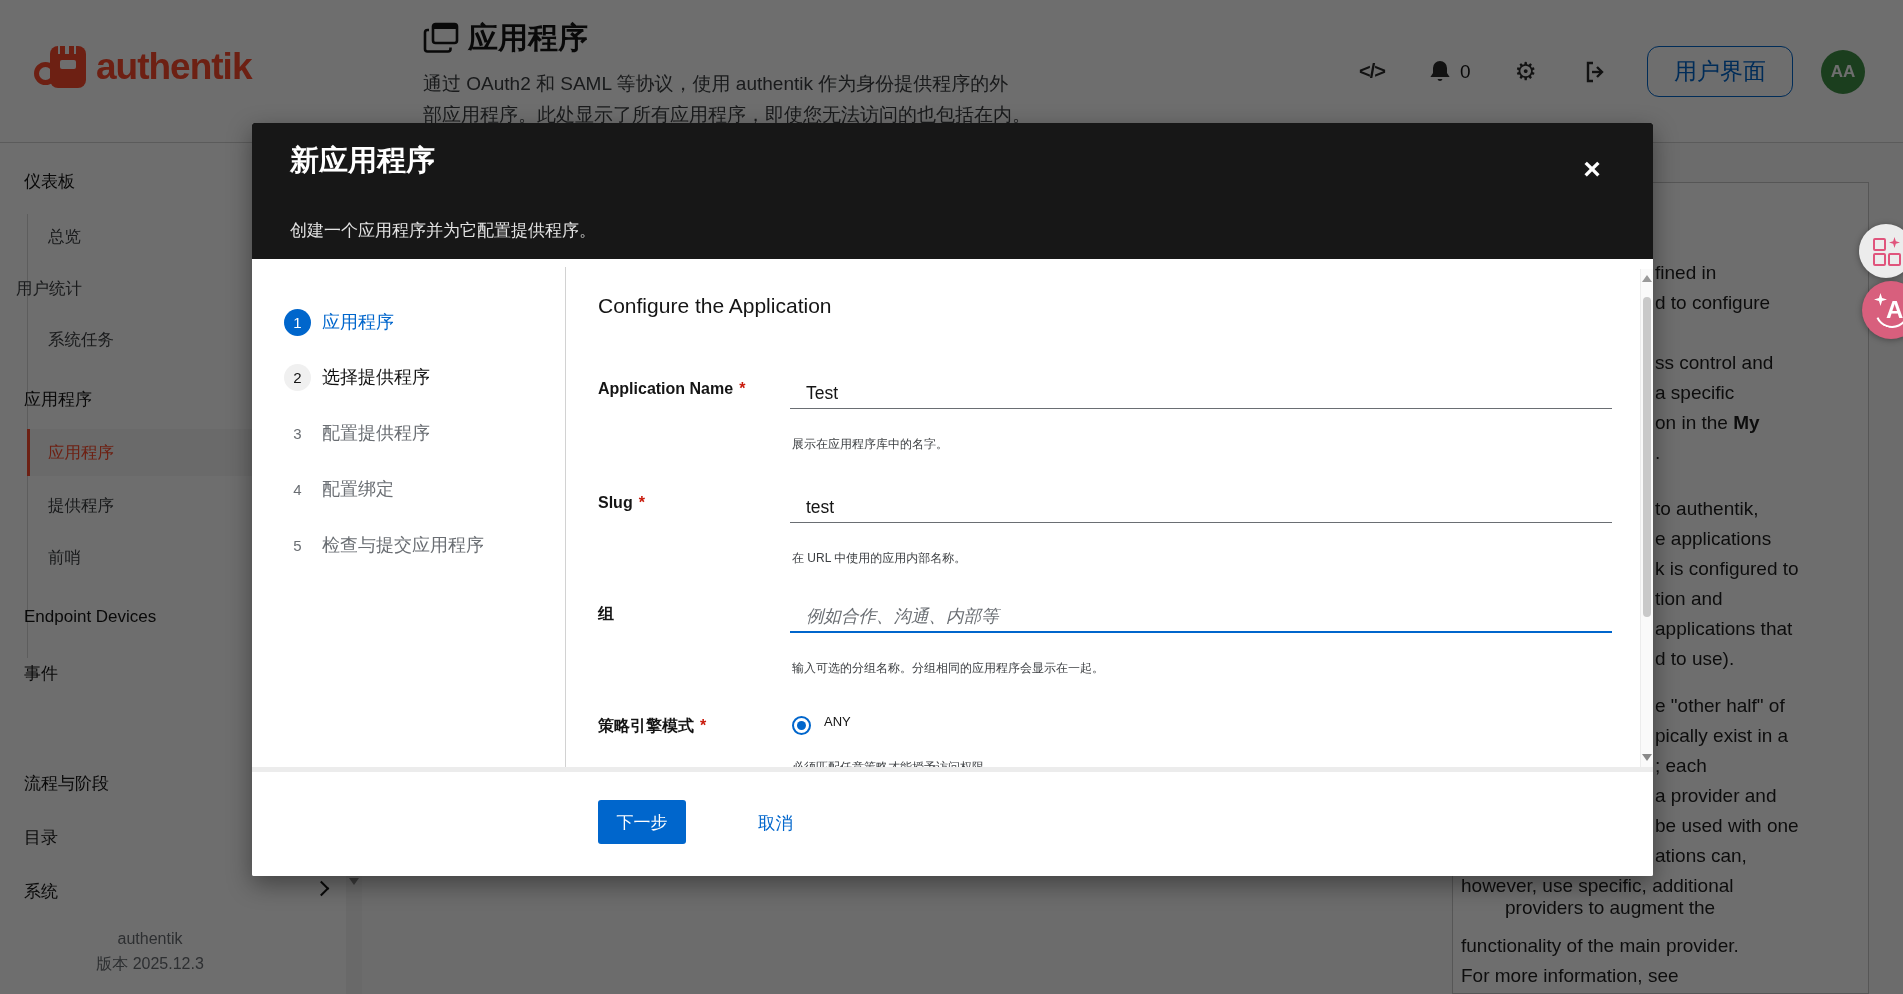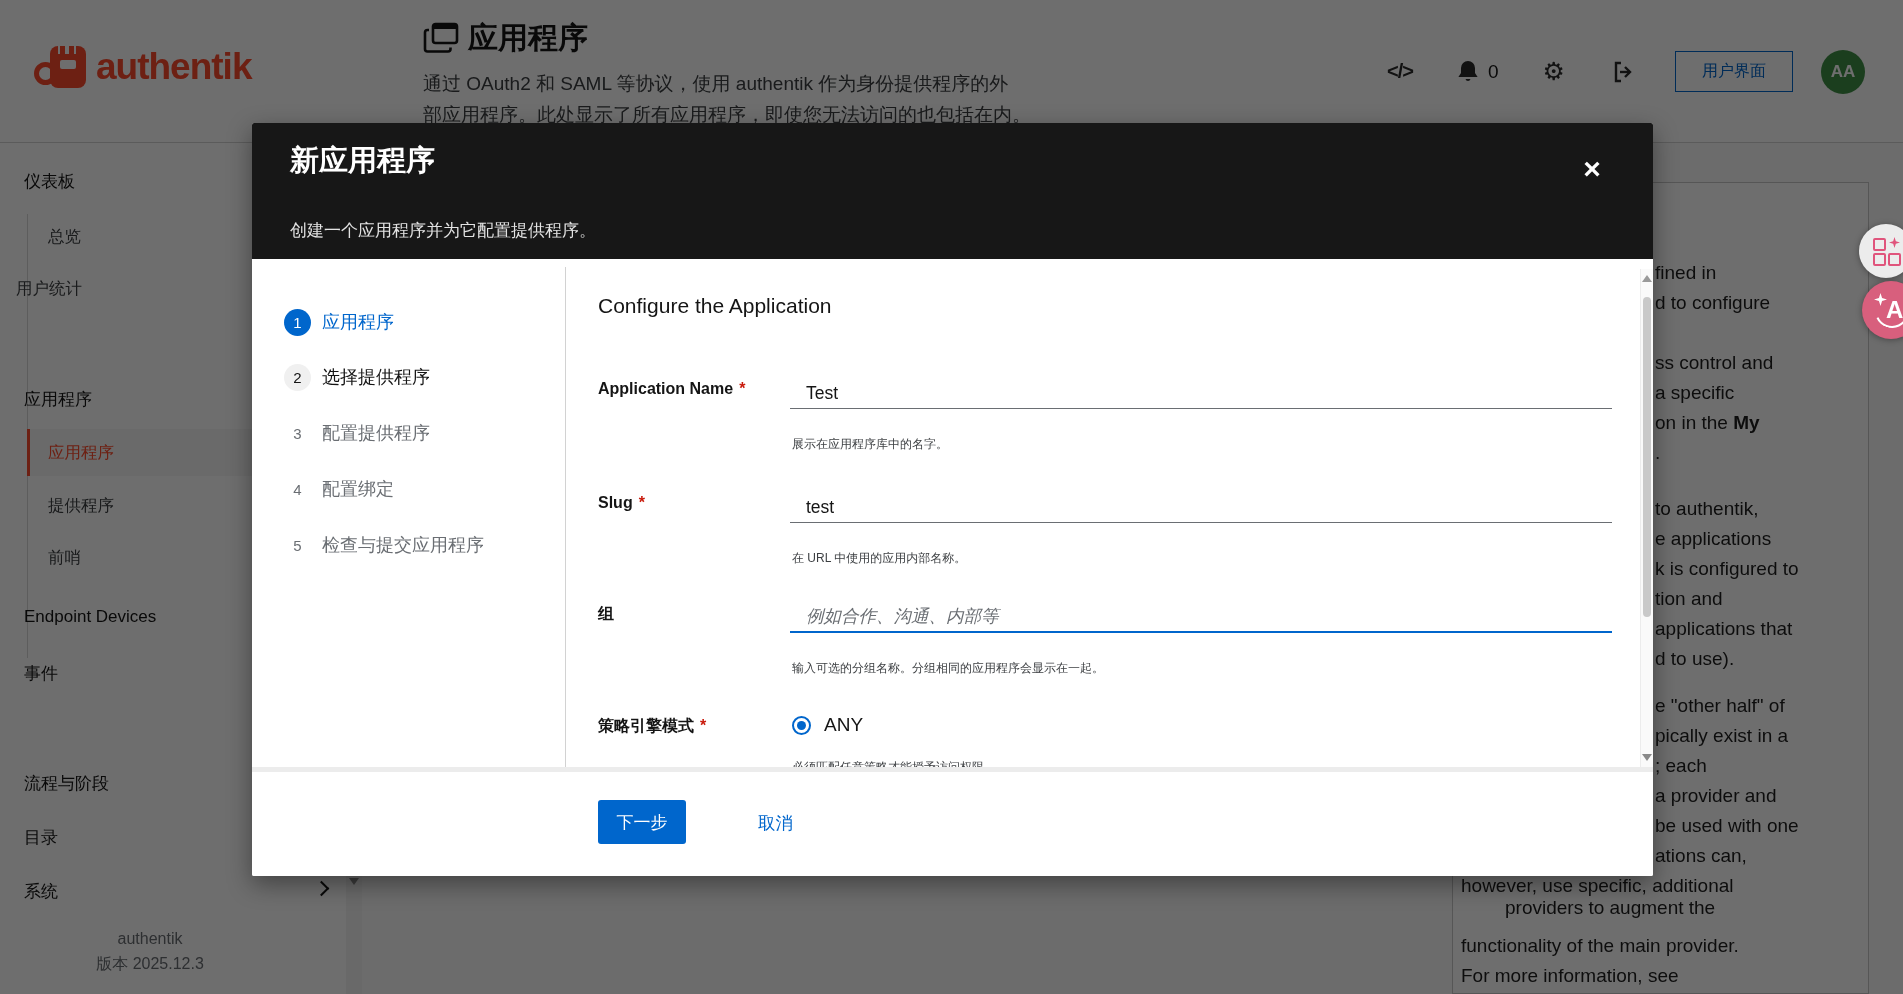--- a/index.html
+++ b/index.html
@@ -21,21 +21,21 @@
   .page-title{position:absolute;left:468px;top:18px;font-size:30px;font-weight:600;color:#151515;}
   .page-desc{position:absolute;left:423px;top:68px;font-size:19px;line-height:31px;color:#3c3f42;white-space:pre;}
 
   .topbar-actions{position:absolute;right:38px;top:0;height:143px;display:flex;align-items:center;gap:0;}
   .tb-icon{color:#2b2b2b;display:flex;align-items:center;justify-content:center;cursor:pointer;}
   .code-icon{font-weight:700;font-size:20px;letter-spacing:-1px;margin-right:44px;}
   .bell-wrap{display:flex;align-items:center;gap:9px;margin-right:44px;cursor:pointer;}
   .bell-count{font-size:19px;color:#151515;}
   .gear-icon{font-size:25px;margin-right:46px;}
   .signout-icon{margin-right:40px;}
-  .ui-btn{border:1px solid var(--primary);color:var(--primary);background:transparent;border-radius:0;font-size:16px;padding:9px 26px;cursor:pointer;margin-right:28px;font-family:inherit;}
+  .ui-btn{border:1px solid var(--primary);color:var(--primary);background:transparent;border-radius:12px;font-size:23px;padding:9px 26px;cursor:pointer;margin-right:28px;font-family:inherit;}
   .avatar{width:44px;height:44px;border-radius:50%;background:var(--avatar);color:#fff;font-size:17px;font-weight:700;display:flex;align-items:center;justify-content:center;cursor:pointer;}
 
   
   .sidebar{position:absolute;left:0;top:143px;width:362px;height:851px;background:#ffffff;}
   .side-item{position:absolute;left:0;width:348px;font-size:17px;color:#151515;cursor:pointer;padding-left:24px;box-sizing:border-box;}
   .side-sub{font-size:16.5px;color:#3c3f42;padding-left:48px;}
   .side-vline{position:absolute;left:27px;width:1px;background:#d8d8d8;}
   .side-active-bg{position:absolute;left:27px;width:321px;height:47px;background:#f5f5f5;border-left:3px solid var(--accent);box-sizing:border-box;}
   .side-sub.active{color:var(--accent);}
   .side-chevron{position:absolute;left:316px;top:3px;width:9px;height:9px;border-right:2.5px solid #151515;border-top:2.5px solid #151515;transform:rotate(45deg);}
@@ -76,21 +76,21 @@
   .form-heading{position:absolute;left:346px;top:27px;font-size:21px;color:#151515;}
   .f-row{position:absolute;left:0;width:1401px;}
   .f-label{position:absolute;left:346px;top:2px;font-size:16px;font-weight:700;color:#151515;}
   .f-label .req{color:#c9190b;margin-left:6px;font-weight:700;}
   .f-input{position:absolute;left:538px;width:822px;height:31px;box-sizing:border-box;border:none;outline:none;background:transparent;border-bottom:1px solid #6a6e73;font-size:17.5px;color:#151515;padding:0 0 0 16px;font-family:inherit;}
   .f-input.focused{border-bottom:2px solid var(--primary);}
   .f-input::placeholder{font-style:italic;color:#6a6e73;opacity:1;}
   .f-helper{position:absolute;left:540px;top:46px;font-size:12px;color:#3c3f42;margin-top:12px;}
   .radio-outer{position:absolute;left:540px;top:2px;width:19px;height:19px;border-radius:50%;border:2px solid var(--primary);box-sizing:border-box;cursor:pointer;}
   .radio-dot{position:absolute;left:3px;top:3px;width:9px;height:9px;border-radius:50%;background:var(--primary);}
-  .radio-label{position:absolute;left:572px;top:0;font-size:19px;color:#151515;}
+  .radio-label{position:absolute;left:572px;top:0;font-size:13px;color:#151515;}
   .f-row .f-helper.radio-helper{top:33px;}
 
   .modal-scrollbar{position:absolute;right:0;top:146px;width:13px;height:498px;background:#fafafa;border-left:1px solid #ececec;box-sizing:border-box;}
   .msb-thumb{position:absolute;left:2px;top:28px;width:8px;height:320px;background:#c9c9c9;border-radius:4px;cursor:pointer;}
   .msb-up{position:absolute;top:6px;left:1px;}
   .msb-down{position:absolute;bottom:6px;left:1px;}
 
   .modal-footer{position:absolute;left:0;top:644px;width:100%;height:109px;background:#ffffff;}
   .footer-strip{position:absolute;left:0;top:0;width:100%;height:5px;background:#ececec;}
   .next-btn{position:absolute;left:346px;top:33px;width:88px;height:44px;background:var(--primary);color:#fff;border:none;border-radius:3px;font-size:17px;cursor:pointer;font-family:inherit;}
@@ -165,20 +165,21 @@
       <div>版本 2025.12.3</div>
     </div>
     <div class="side-scroll">
         <div class="tri-down"></div>
       </div>
   <div class="side-vline" style="top: 71px; height: 218px;"></div>
       <div class="side-vline" style="top: 289px; height: 226px;"></div>
       <div class="side-item" style="top: 27px;">仪表板</div>
       <div class="side-item side-sub" style="top: 83px;">总览</div>
       <div class="side-item side-sub" style="top: 135px; padding-left: 16px;">用户统计</div>
+      <div class="side-item side-sub" style="top: 186px;">系统任务</div>
       <div class="side-item" style="top: 245px;">应用程序</div>
       <div class="side-active-bg" style="top: 286px;"></div>
       <div class="side-item side-sub active" style="top: 299px;">应用程序</div>
       <div class="side-item side-sub" style="top: 352px;">提供程序</div>
       <div class="side-item side-sub" style="top: 404px;">前哨</div>
       <div class="side-item" style="top: 464px;">Endpoint Devices</div>
       <div class="side-item" style="top: 519px;">事件</div>
       <div class="side-item" style="top: 629px;">流程与阶段</div>
       <div class="side-item" style="top: 683px;">目录</div>
       <div class="side-item" style="top: 737px;">系统<span class="side-chevron"></span></div>

